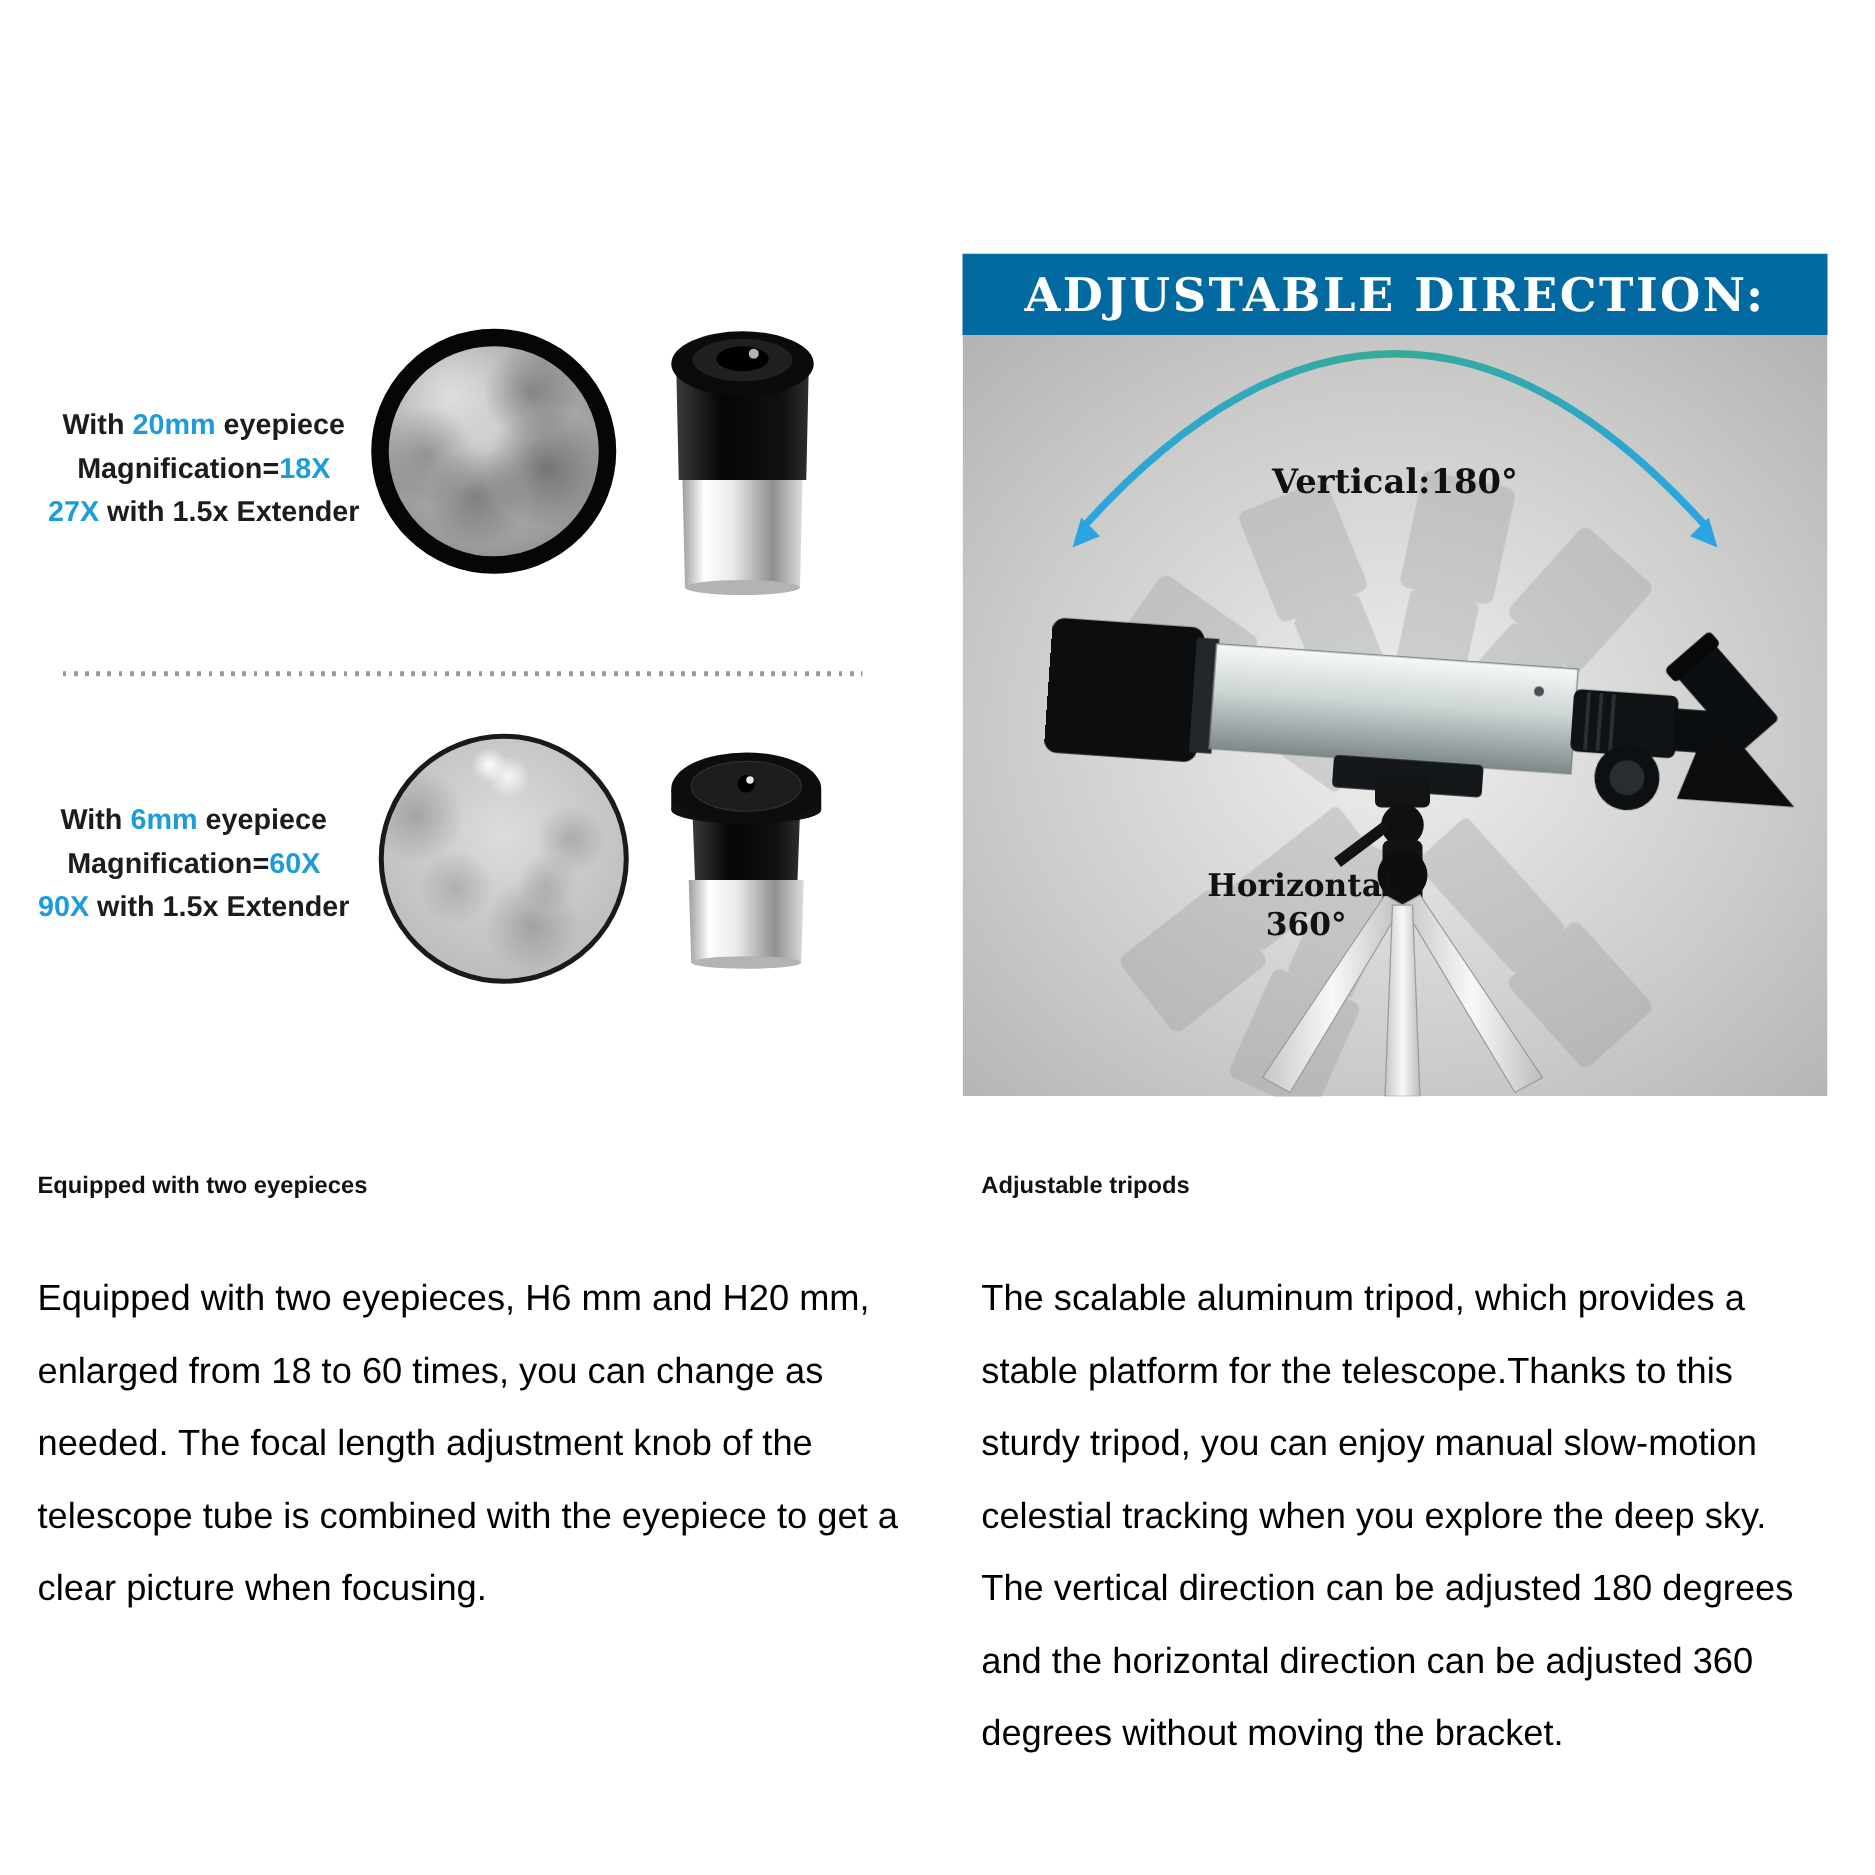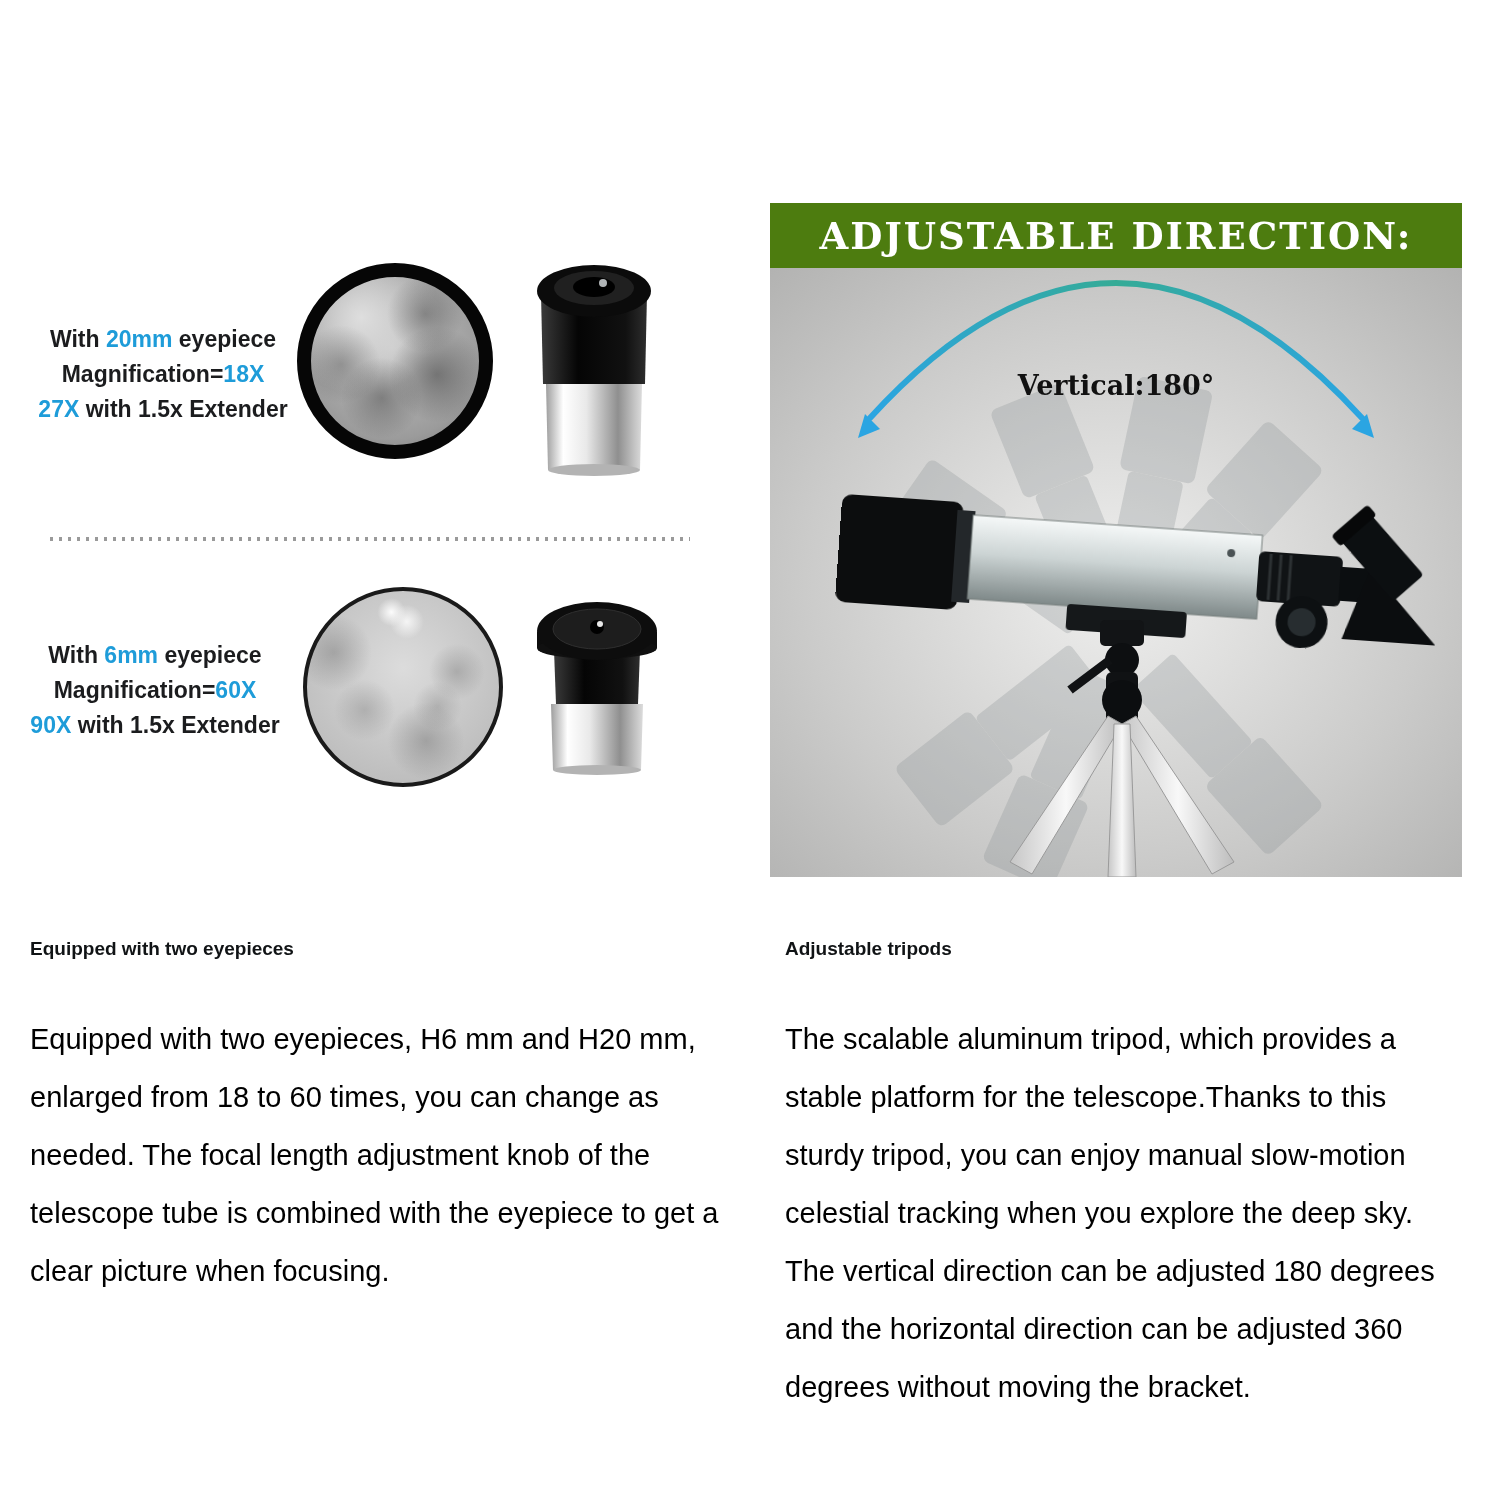--- a/index.html
+++ b/index.html
@@ -37,21 +37,21 @@
 
   .eyepiece{position:absolute;}
   #ep-20{left:533px;top:262px;}
   #ep-6 {left:536px;top:598px;}
 
   .divider{position:absolute;left:50px;top:537px;width:640px;height:4px;
     background-image:repeating-linear-gradient(to right,#9a9a9a 0 3px,transparent 3px 9px);}
 
   
   .panel{position:absolute;left:770px;top:203px;width:692px;height:674px;}
-  .panel-header{position:absolute;left:0;top:0;width:692px;height:65px;background:#4d7c0f;
+  .panel-header{position:absolute;left:0;top:0;width:692px;height:65px;background:#0369a1;
     display:flex;align-items:center;justify-content:center;}
   .panel-header span{color:#ffffff;font-family:"DejaVu Serif",serif;font-weight:bold;
     font-size:37px;letter-spacing:2px;}
   .panel-body{position:absolute;left:0;top:65px;width:760px;height:609px;overflow:hidden;}
   .panel-body svg{position:absolute;left:0;top:0;}
   .v-label{position:absolute;left:0;top:102px;width:692px;text-align:center;
     font-family:"DejaVu Serif",serif;font-weight:bold;font-size:27px;color:#111;}
   .h-label{position:absolute;left:175px;top:425px;width:200px;text-align:center;
     font-family:"DejaVu Serif",serif;font-weight:bold;font-size:25px;line-height:31px;color:#111;}
 
@@ -204,20 +204,24 @@
           <path d="M340,392 l-40,30" stroke="#101214" stroke-width="9"></path>
           <rect x="336" y="404" width="32" height="52" rx="6" fill="#101214"></rect>
           <circle cx="352" cy="432" r="20" fill="#0c0e10"></circle>
           <polygon points="338,448 352,456 262,606 240,594" fill="url(#leg)" stroke="#9a9a9a"></polygon>
           <polygon points="366,448 352,456 442,606 464,594" fill="url(#leg)" stroke="#9a9a9a"></polygon>
           <polygon points="344,456 360,456 366,609 338,609" fill="url(#leg)" stroke="#9a9a9a"></polygon>
         </g>
       </svg>
 
       <div class="v-label">Vertical:180°</div>
+      <div class="h-label">
+        <div>Horizontal:</div>
+        <div>360°</div>
+      </div>
     </div>
   </div>
 
   <div class="feature" id="feature-left">
     <h3>Equipped with two eyepieces</h3>
     <p>Equipped with two eyepieces, H6 mm and H20 mm, enlarged from 18 to 60 times, you can change as needed. The focal length adjustment knob of the telescope tube is combined with the eyepiece to get a clear picture when focusing.</p>
   </div>
 
   <div class="feature" id="feature-right">
     <h3>Adjustable tripods</h3>

